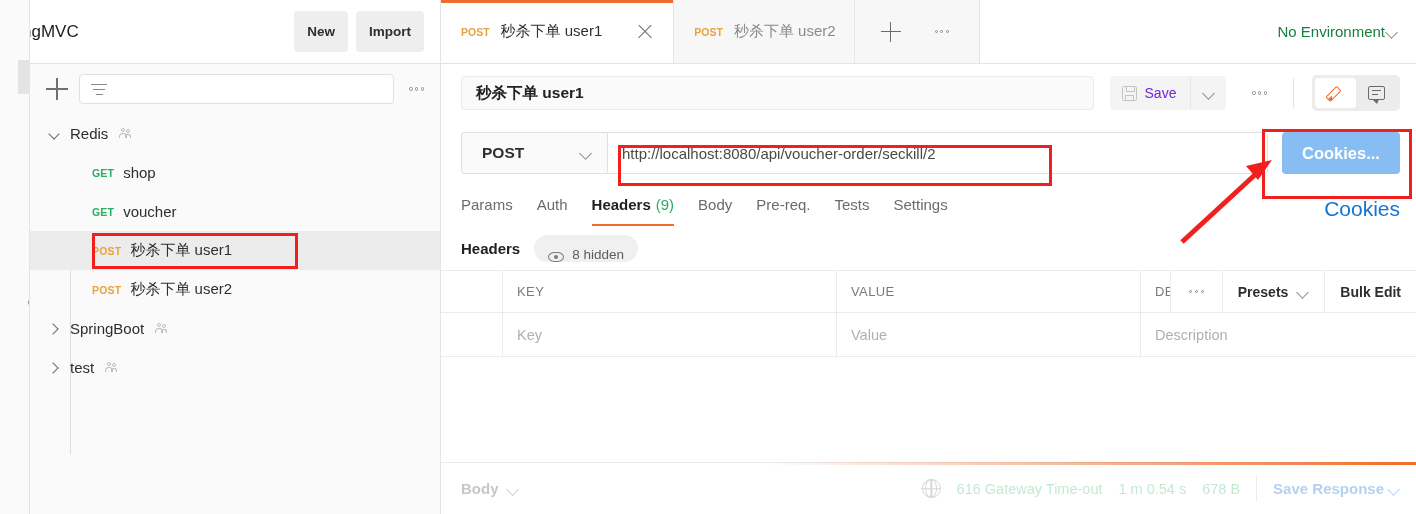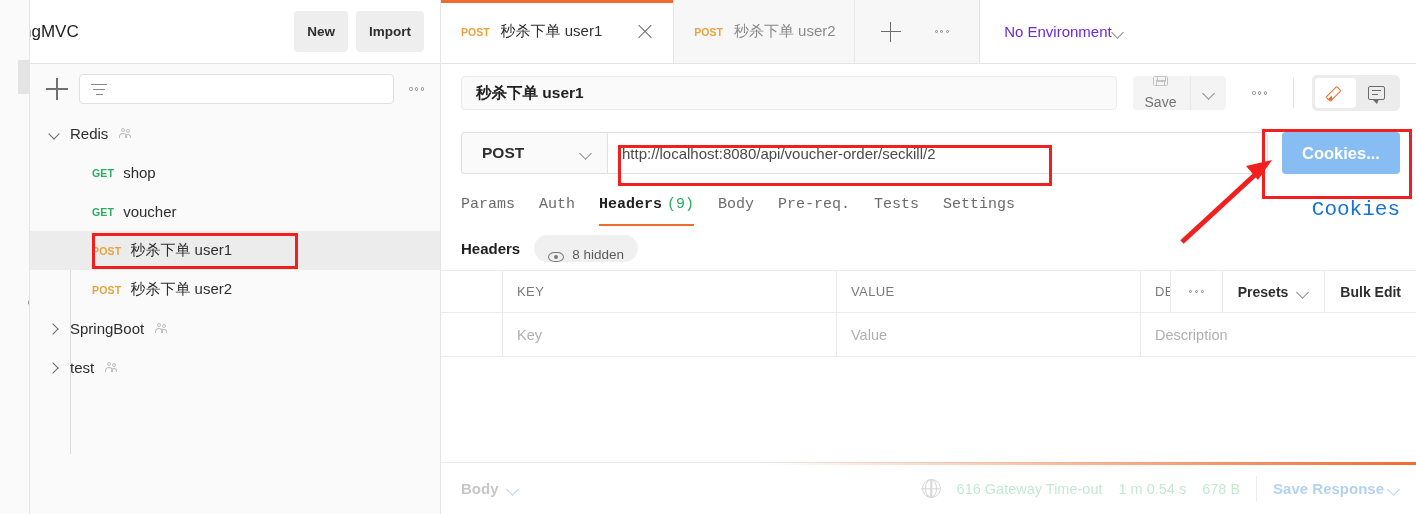--- a/index.html
+++ b/index.html
@@ -176,23 +176,23 @@
   .tab-close::after { transform: rotate(-45deg); }
   .tab-actions {
     display: flex; align-items: center; gap: 30px; padding: 0 26px 0 26px;
     border-right: 1px solid #e4e4e4; background: #f7f7f7;
   }
   .tab-plus { width: 20px; height: 20px; position: relative; cursor: pointer; }
   .tab-plus::before, .tab-plus::after { content: ""; position: absolute; background: #6b6b6b; }
   .tab-plus::before { left: 0; top: 9.2px; width: 20px; height: 1.6px; }
   .tab-plus::after { top: 0; left: 9.2px; width: 1.6px; height: 20px; }
   .env-sel {
-    flex: 1; display: flex; align-items: center; justify-content: flex-start;
+    flex: 1; display: flex; align-items: center; justify-content: flex-end;
     padding: 0 18px 0 24px; background: #ffffff; cursor: pointer;
-    font-size: 15px; color: #6d28d9;
+    font-size: 15px; color: #15803d;
   }
   .chev-sm {
     width: 13px; height: 13px; position: relative; flex: 0 0 13px;
   }
   .chev-sm::before {
     content: ""; position: absolute; left: 1.5px; top: 2.5px;
     width: 8px; height: 8px;
     border-right: 1.5px solid #8a8a8a; border-bottom: 1.5px solid #8a8a8a;
     transform: rotate(45deg);
   }
@@ -205,21 +205,21 @@
   .req-title-box {
     flex: 1; height: 34px; background: #fafafa; border: 1px solid #ebebeb;
     border-radius: 4px; display: flex; align-items: center; padding: 0 14px;
     font-size: 15.5px; font-weight: 700; color: #212121; min-width: 0;
   }
   .save-grp { display: flex; margin-left: 16px; }
   .save-btn {
     height: 34px; padding: 0 14px 0 12px; background: #f4f4f4;
     border: none; border-radius: 4px 0 0 4px;
     display: flex; align-items: center; gap: 8px;
-    font-family: inherit; font-size: 14px; color: #737373; cursor: default; flex-direction: column;
+    font-family: inherit; font-size: 14px; color: #6d28d9; cursor: default;
   }
   .save-icon {
     width: 15px; height: 15px; border: 1.4px solid #c4c4c4; border-radius: 1.5px;
     position: relative;
   }
   .save-icon::before {
     content: ""; position: absolute; left: 3px; top: -1px;
     width: 7px; height: 5px; border: 1.4px solid #c4c4c4; border-top: none;
   }
   .save-icon::after {
@@ -297,21 +297,21 @@
   .send-btn {
     height: 42px; width: 118px; background: #87bdf2; border: none;
     border-radius: 4px; color: #ffffff; font-family: inherit;
     font-size: 16.5px; font-weight: 700; cursor: default;
     display: flex; align-items: center; justify-content: center;
   }
 
   
   .rtabs-row {
     height: 42px; flex: 0 0 42px; display: flex; align-items: flex-end;
-    padding: 0 16px 0 20px; justify-content: space-between; font-family: Liberation Mono, monospace;
+    padding: 0 16px 0 20px; justify-content: space-between;
   }
   .rtabs { display: flex; gap: 24px; align-items: flex-end; height: 100%; }
   .rtab {
     position: relative; height: 100%; display: flex; align-items: center;
     font-size: 15px; color: #6b6b6b; cursor: pointer; padding-bottom: 2px;
     white-space: nowrap;
   }
   .rtab.active { color: #212121; font-weight: 700; }
   .rtab.active::after {
     content: ""; position: absolute; left: 0; right: 0; bottom: 0;

